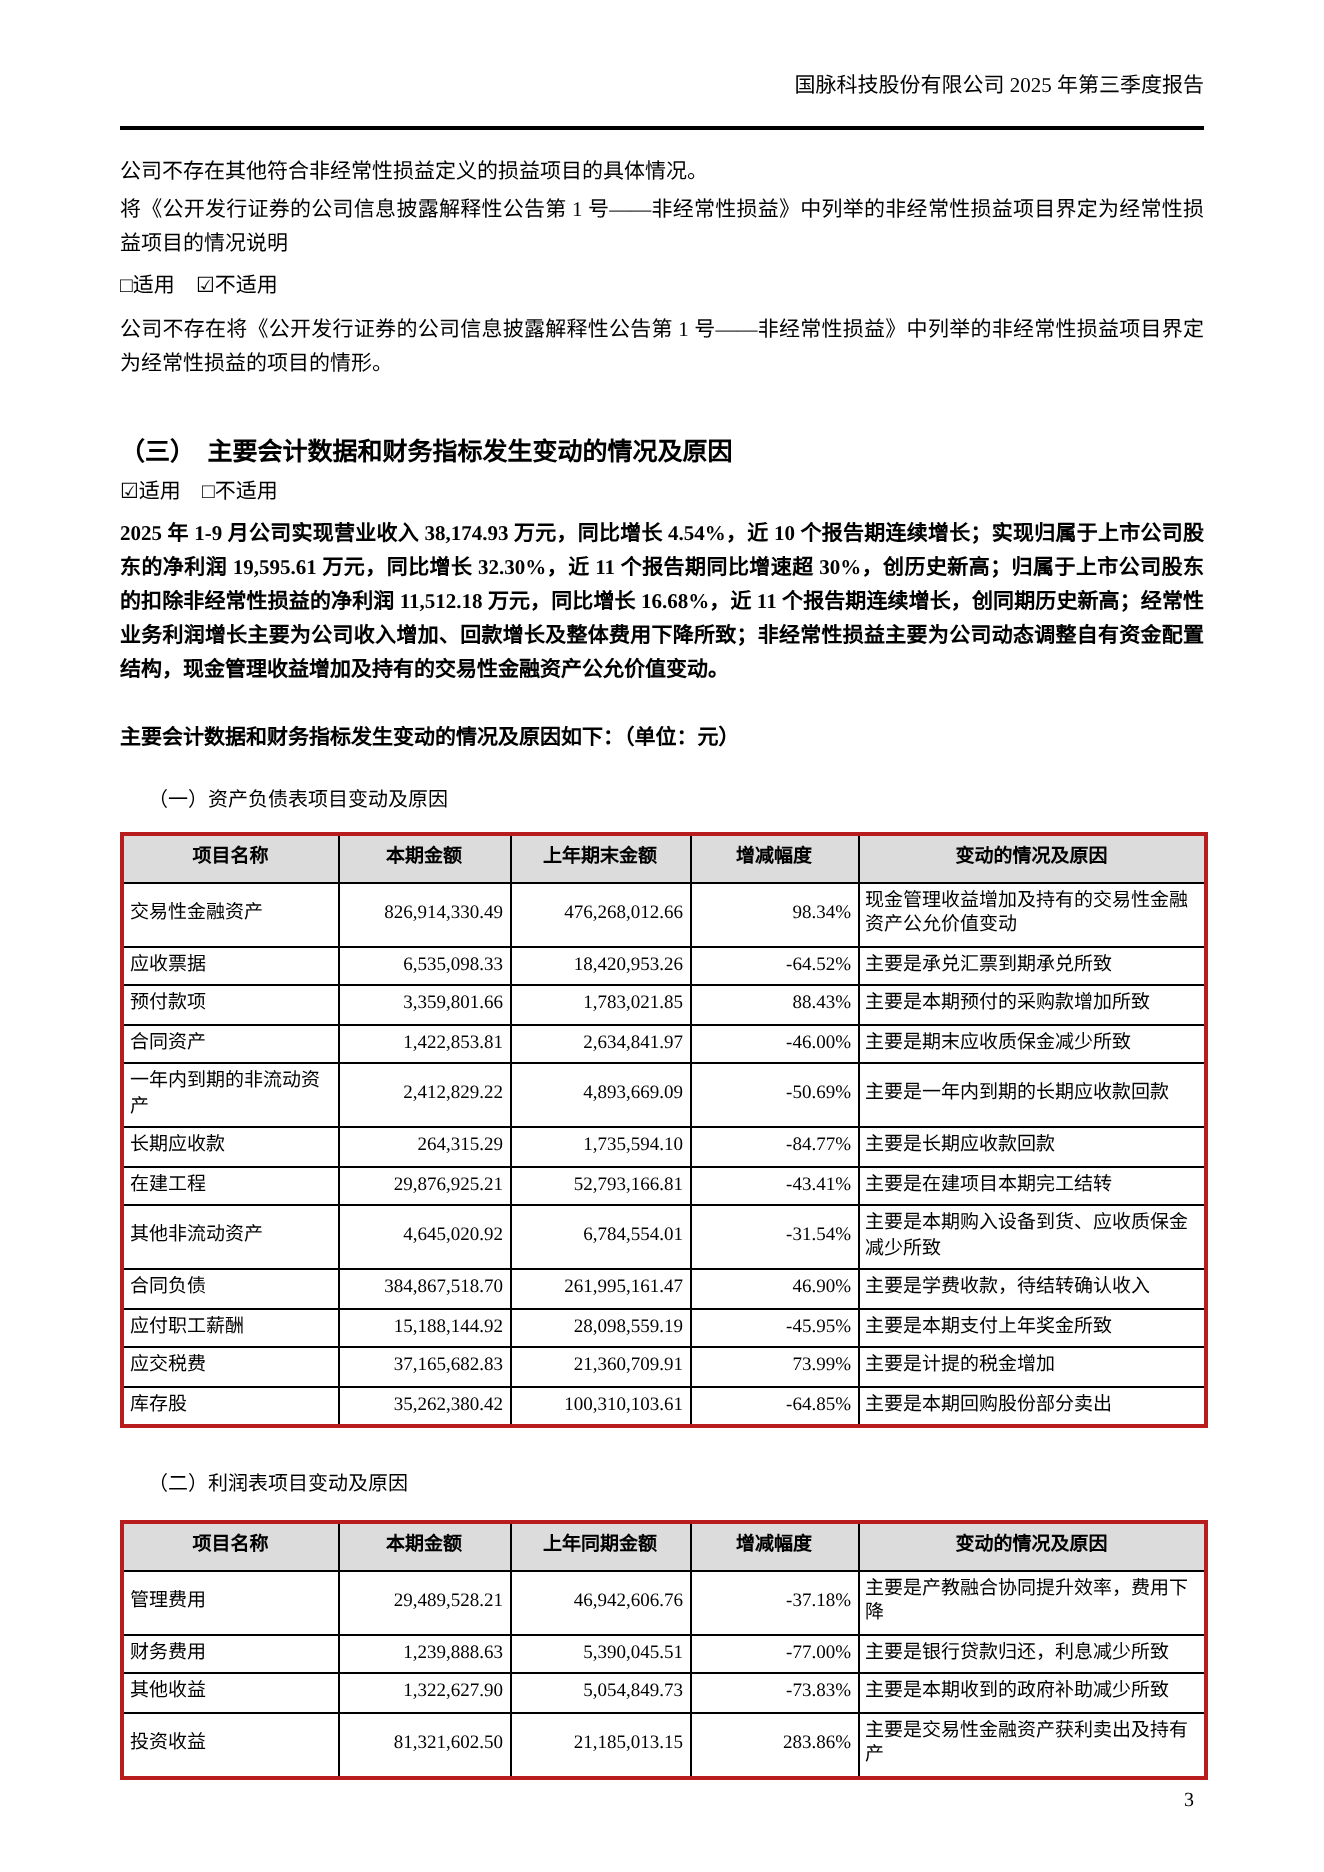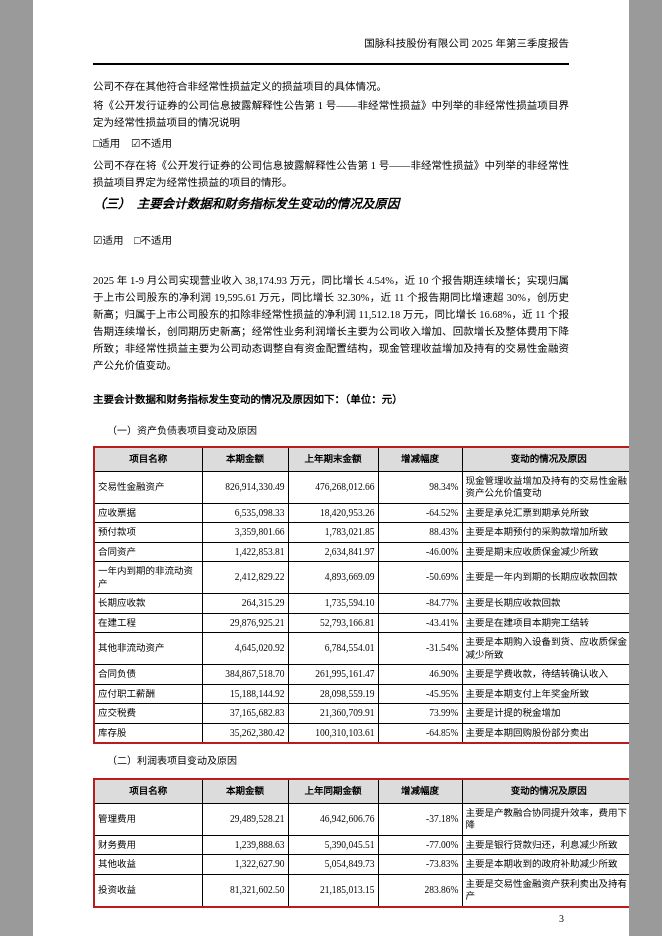--- a/index.html
+++ b/index.html
@@ -1,43 +1,43 @@
 <!DOCTYPE html>
 <html lang="zh-CN"><head>
 <meta charset="utf-8">
 <style>
   * { margin:0; padding:0; box-sizing:border-box; }
   html,body { background:#9a9a9a; }
   .page {
-    width:596px; height:936px;
+    width:662px; height:936px;
     background:#ffffff;
     margin:0 auto;
     padding:36px 60px 0 60px;
     font-family:"Liberation Serif","DejaVu Serif",serif;
     color:#000;
     position:relative;
     overflow:hidden;
   }
   .doc-header { text-align:right; font-size:10.5px; line-height:16px; }
   .header-rule { margin-top:11px; border:none; border-top:2px solid #000; height:0; }
 
   .para { font-size:10.5px; line-height:17px; text-align:justify; }
   .para1 { margin-top:13px; }
   .para2 { margin-top:2px; }
   .check-line { margin-top:5px; font-size:10.5px; line-height:16px; }
   .check-line span { margin-right:8px; }
   .para3 { margin-top:5px; }
 
-  .heading3 { margin-top:4px; font-size:12.5px; font-weight:bold; line-height:18px;font-style:italic; }
-  .check2 { margin-top:20px; }
-  .body-para { margin-top:23px; }
+  .heading3 { margin-top:26px; font-size:12.5px; font-weight:bold; line-height:18px; }
+  .check2 { margin-top:4px; }
+  .body-para { margin-top:4px;font-weight:bold; }
 
   .table-intro { margin-top:18px; font-size:10.5px; font-weight:bold; line-height:16px; }
   .subtitle { margin-top:15px; font-size:10px; line-height:15px; padding-left:14px; }
-  .subtitle2 { margin-top:9px; }
+  .subtitle2 { margin-top:21px; }
 
   table.report-table {
     margin-top:8px;
     width:542px;
     border-collapse:collapse;
     table-layout:fixed;
     border:2px solid #b91c1c;
     font-size:9.5px;
   }
   table.t2 { margin-top:10px; }

